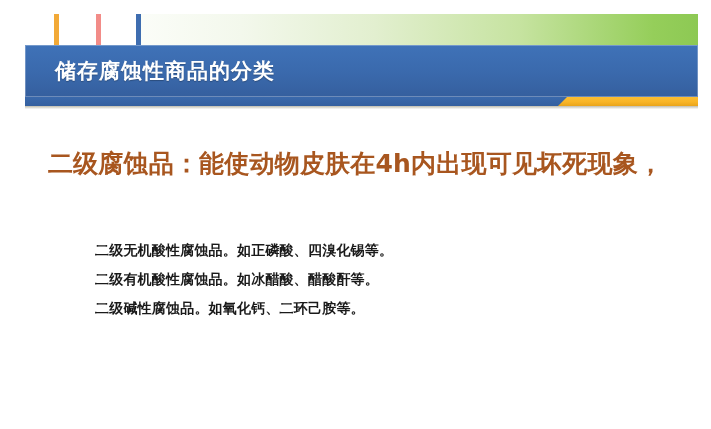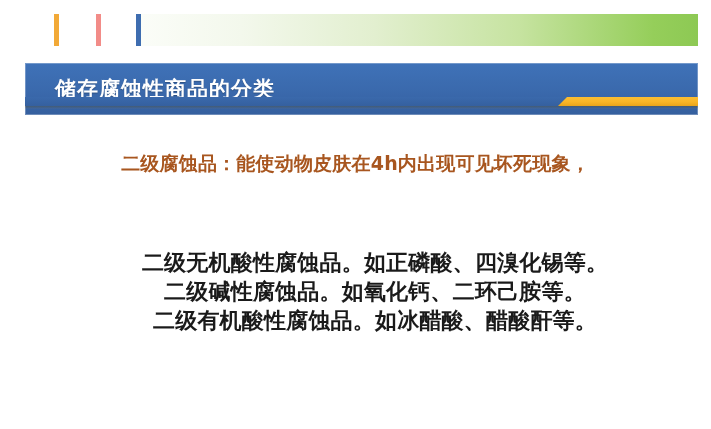--- a/index.html
+++ b/index.html
@@ -52,21 +52,20 @@
 
   
   .title-bar {
     position: absolute;
     left: 25px;
     top: 45px;
     width: 673px;
     height: 52px;
     background: linear-gradient(to bottom, #3F72B8 0%, #3A69AC 55%, #355F9E 100%);
     box-shadow: 0 0 0 1px rgba(255,255,255,0.28) inset;
-    margin-top: 18px;
   }
   .title-bar-text {
     position: absolute;
     left: 30px;
     top: 50%;
     transform: translateY(-50%);
     color: #ffffff;
     font-size: 21px;
     font-weight: bold;
     letter-spacing: 1px;
@@ -102,38 +101,37 @@
   }
 
   
   .lede {
     position: absolute;
     left: 0;
     top: 148px;
     width: 711px;
     text-align: center;
     color: #A8561F;
-    font-size: 19px;
+    font-size: 25px;
     font-weight: bold;
     line-height: 31px;
     letter-spacing: 0.2px;
   }
   .lede .lede-line { display: block; white-space: nowrap; }
 
   .bullets {
     position: absolute;
     left: 95px;
-    top: 248px;
+    top: 236px;
     width: 560px;
     color: #1a1a1a;
-    font-size: 22px;
+    font-size: 14px;
     font-weight: bold;
     line-height: 29px;
     letter-spacing: 0.2px;
-    text-align: center;
   }
   .bullets .bullet-line { display: block; white-space: nowrap; }
 </style>
 </head>
 <body>
 
 <div id="slide">
 
   <div class="top-band">
     <div class="tick tick-orange"></div>
@@ -150,17 +148,17 @@
     <div class="under-strip-blue"></div>
   </div>
   <div class="under-strip-shadow"></div>
 
   <div class="lede">
     <span class="lede-line">二级腐蚀品：能使动物皮肤在4h内出现可见坏死现象，</span>
   </div>
 
   <div class="bullets">
     <span class="bullet-line">二级无机酸性腐蚀品。如正磷酸、四溴化锡等。</span>
+    <span class="bullet-line">二级有机酸性腐蚀品。如冰醋酸、醋酸酐等。</span>
     <span class="bullet-line">二级碱性腐蚀品。如氧化钙、二环己胺等。</span>
-    <span class="bullet-line">二级有机酸性腐蚀品。如冰醋酸、醋酸酐等。</span>
   </div>
 
 </div>
 
 </body></html>

